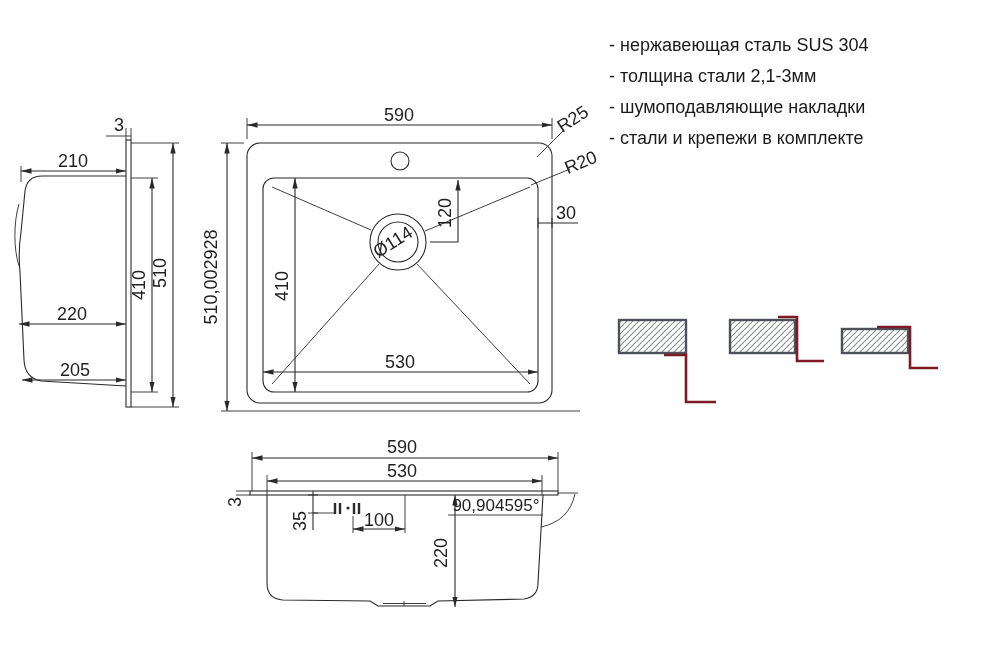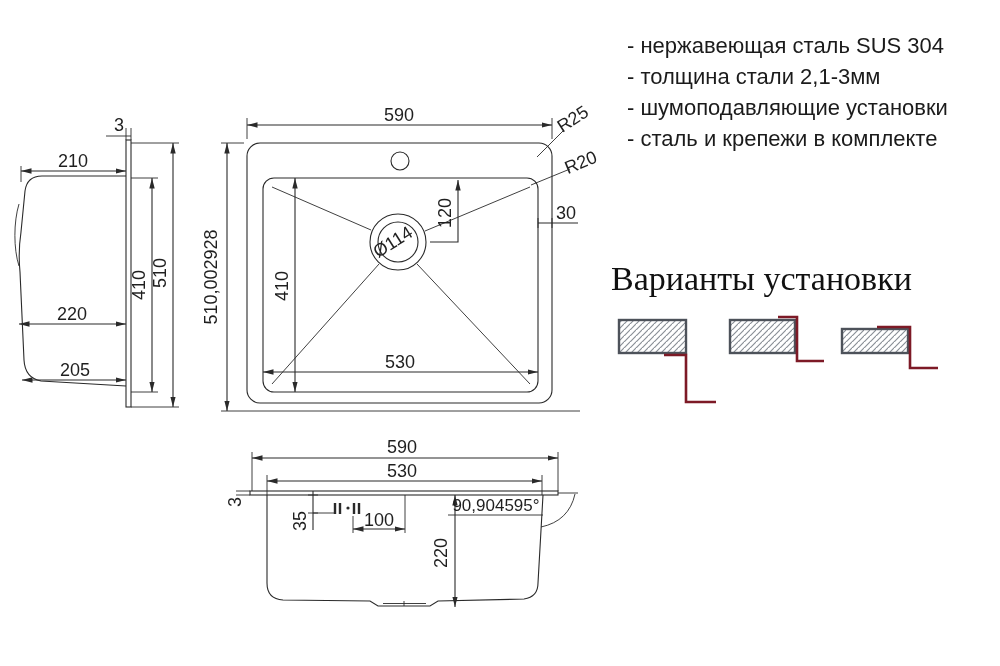--- a/index.html
+++ b/index.html
@@ -5,22 +5,22 @@
   html,body{margin:0;padding:0;background:#ffffff;}
   #stage{position:relative;width:1000px;height:666px;background:#ffffff;overflow:hidden;
          font-family:"Liberation Sans",sans-serif;}
   svg{position:absolute;left:0;top:0;}
   .ln{stroke:#2a2a2a;fill:none;stroke-width:1.1;}
   .thin{stroke:#2a2a2a;fill:none;stroke-width:0.9;}
   .dim{font-family:"Liberation Sans",sans-serif;font-size:18px;fill:#1f1f1f;}
   .dimS{font-family:"Liberation Sans",sans-serif;font-size:17px;fill:#1f1f1f;}
   .red{stroke:#7d1a26;stroke-width:2.6;fill:none;}
   .ctop{fill:url(#hatch);stroke:#4d525a;stroke-width:2.4;}
-  #features{position:absolute;left:627px;top:30px;width:360px;color:#1b1b1b;
-            font-size:22px;line-height:31px;}
+  #features{position:absolute;left:609px;top:30px;width:360px;color:#1b1b1b;
+            font-size:18px;line-height:31px;}
   #install-title{position:absolute;left:611px;top:260px;width:360px;color:#111;
             font-family:"Liberation Serif",serif;font-size:34px;}
 </style>
 </head>
 <body>
 
 <div id="stage">
 
 <svg width="1000" height="666" viewBox="0 0 1000 666">
   <defs>
@@ -186,19 +186,18 @@
     <g>
       <rect class="ctop" x="842" y="329" width="66" height="24"></rect>
       <path class="red" d="M877,327 L910,327 L910,368 L938,368"></path>
     </g>
   </g>
 </svg>
 
 <div id="features">
   <div>- нержавеющая сталь SUS 304</div>
   <div>- толщина стали 2,1-3мм</div>
-  <div>- шумоподавляющие установки</div>
-  <div>- сталь и крепежи в комплекте</div>
+  <div>- шумоподавляющие накладки</div>
+  <div>- стали и крепежи в комплекте</div>
 </div>
 
-<div id="install-title">Варианты установки</div>
 
 </div>
 
 </body></html>

